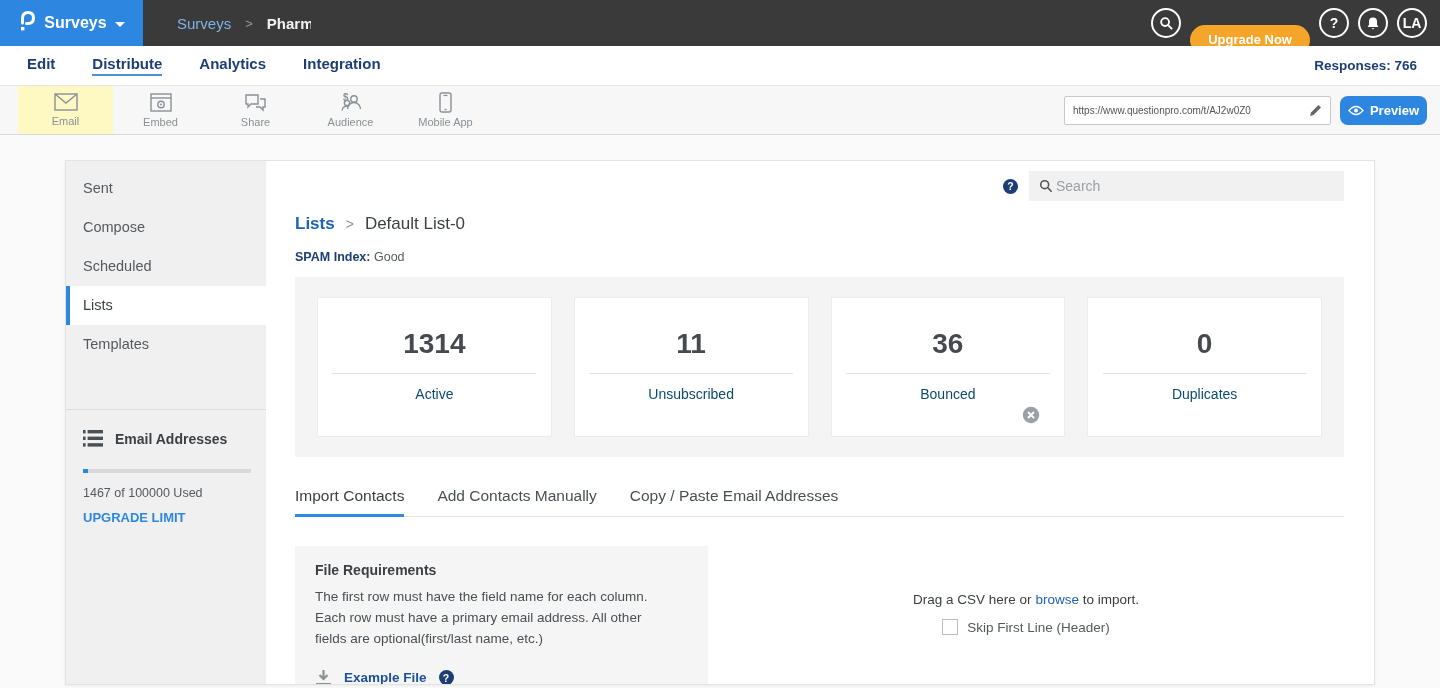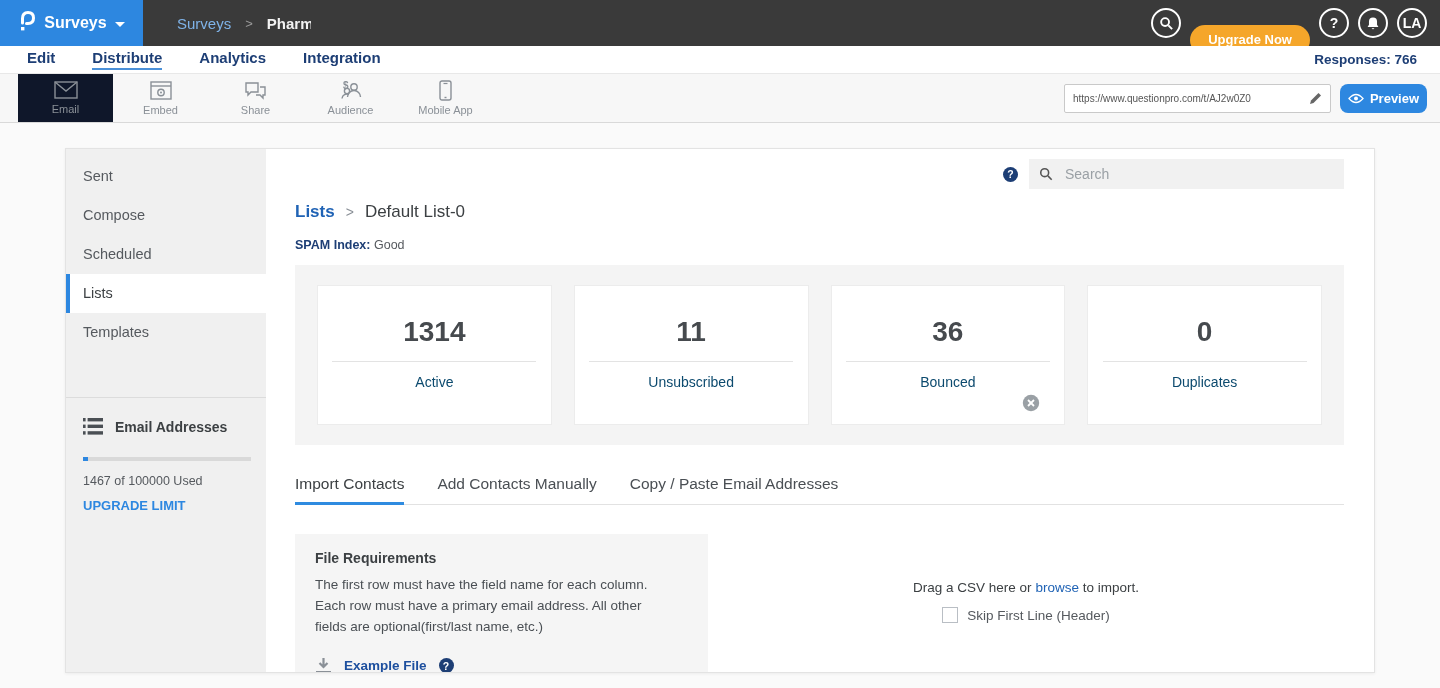--- a/index.html
+++ b/index.html
@@ -20,33 +20,33 @@
   .hdr-crumb .curr { color:#f2f2f2; font-weight:bold; max-width:44px; overflow:hidden; white-space:nowrap; }
   .hdr-right { position:absolute; right:13px; top:0; height:46px; display:flex; align-items:center; gap:9px; }
   .circle-btn { width:30px; height:30px; border:2px solid #fff; border-radius:50%; display:flex;
                 align-items:center; justify-content:center; color:#fff; font-weight:bold; font-size:14px;
                 cursor:pointer; background:transparent; }
   .upgrade-pill { height:30px; border:none; border-radius:15px; background:#f5a62a; color:#fff;
                   font-weight:bold; font-size:13px; padding:0 18px; cursor:pointer;
                   font-family:"Liberation Sans", sans-serif;margin-top:33px; }
 
   
-  .nav-row { height:28px; background:#fff; border-bottom:1px solid #e8e8e8; display:flex;
+  .nav-row { height:40px; background:#fff; border-bottom:1px solid #e8e8e8; display:flex;
              align-items:center; padding:0 23px 0 27px; position:relative; }
   .nav-tab { font-size:15px; color:#1d3e75; font-weight:bold; margin-right:37px; cursor:pointer;
              padding-bottom:2px; border-bottom:2px solid transparent; }
   .nav-tab.active { border-bottom:2px solid #4a90d9; }
   .responses { margin-left:auto; font-size:13.5px; color:#1d3e75; font-weight:bold; }
 
   
   .toolbar { height:49px; background:#f7f7f7; border-bottom:1px solid #d9d9d9; display:flex;
              align-items:stretch; padding-left:18px; position:relative; }
   .tool-item { width:95px; display:flex; flex-direction:column; align-items:center; justify-content:center;
                gap:3px; cursor:pointer; }
-  .tool-item.selected { background:#0f172a; }
+  .tool-item.selected { background:#fef9c3; }
   .tool-item svg { display:block; }
   .tool-label { font-size:11px; color:#8a9097; }
   .url-box { position:absolute; right:109px; top:10px; width:267px; height:29px; background:#fff;
              border:1px solid #c9c9c9; border-radius:2px; display:flex; align-items:center; padding:0 8px; }
   .url-input { border:none; outline:none; flex:1; font-size:10px; color:#555; background:transparent;
                font-family:"Liberation Sans", sans-serif; min-width:0; }
   .preview-btn { position:absolute; right:13px; top:10px; height:29px; width:87px; background:#2d87e0;
                  color:#fff; border:none; border-radius:8px; font-size:13px; font-weight:bold;
                  display:flex; align-items:center; justify-content:center; gap:6px; cursor:pointer;
                  font-family:"Liberation Sans", sans-serif; }
@@ -65,21 +65,21 @@
   .email-title-row { display:flex; align-items:center; gap:12px; }
   .email-title { font-size:14px; font-weight:bold; color:#3c4043; }
   .progress { margin-top:22px; height:4px; background:#d9d9d9; width:168px; position:relative; }
   .progress .fill { position:absolute; left:0; top:0; bottom:0; width:3%; background:#2d87e0; }
   .usage { margin-top:13px; font-size:12.5px; color:#55595e; }
   .upgrade-link { margin-top:10px; font-size:13px; font-weight:bold; color:#2d87e0; cursor:pointer; }
 
   
   .main { flex:1; background:#fff; padding:10px 30px 0 29px; min-width:0; }
   .search-row { display:flex; justify-content:flex-end; align-items:center; gap:11px; }
-  .search-box { width:315px; height:30px; background:#f1f1f1; display:flex; align-items:center; padding:0 10px; gap:12px; }
+  .search-box { width:315px; height:30px; background:#f1f1f1; display:flex; align-items:center; padding:0 10px; gap:3px; }
   .search-box input { border:none; outline:none; background:transparent; font-size:14px; color:#555; flex:1;
                       font-family:"Liberation Sans", sans-serif; }
   .search-box input::placeholder { color:#9aa0a5; }
   .help-dot { width:15px; height:15px; border-radius:50%; background:#1d3e75; color:#fff; font-size:10.5px;
               font-weight:bold; display:flex; align-items:center; justify-content:center; cursor:pointer; }
 
   .crumb-row { margin-top:13px; display:flex; align-items:center; gap:11px; font-size:17px; }
   .crumb-row .parent { color:#2063b5; font-weight:bold; cursor:pointer; }
   .crumb-row .sep { color:#8a9097; font-size:14px; }
   .crumb-row .curr { color:#3c4043; }

